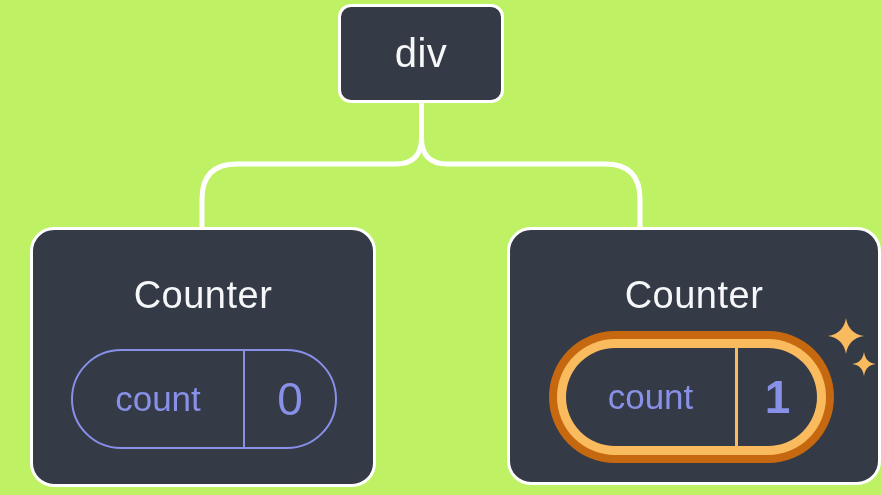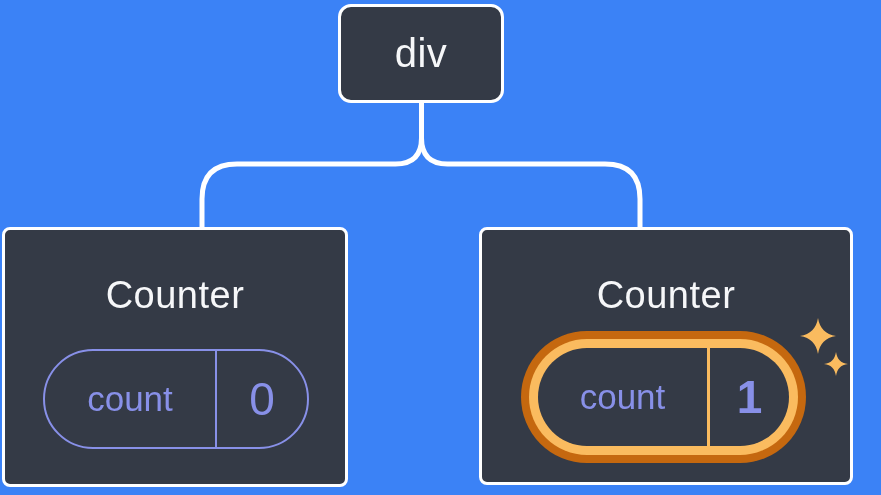--- a/index.html
+++ b/index.html
@@ -3,21 +3,21 @@
 <meta charset="utf-8">
 <style>
   * { box-sizing: border-box; margin: 0; padding: 0; }
   html, body { background: #2b3440; }
   body { font-family: "Liberation Sans", sans-serif; }
 
   .stage {
     position: relative;
     width: 881px;
     height: 495px;
-    background: #3b82f6;
+    background: #bef264;
     overflow: hidden;
   }
 
   .connector-svg {
     position: absolute;
     left: 0; top: 0;
     width: 881px; height: 495px;
     pointer-events: none;
   }
 
@@ -35,21 +35,22 @@
     font-size: 40px;
     font-weight: 500;
     letter-spacing: 0.5px;
   }
 
   .card {
     position: absolute;
     top: 227px;
     background: #343A46;
     border: 3px solid #FFFFFF;
-    border-radius: 8px;
+    border-radius: 24px;
+    margin-left: 28px;
   }
   .card-left  { left: 2px;   width: 346px; height: 260px; }
   .card-right { left: 479px; width: 374px; height: 258px; }
 
   .card-title {
     position: absolute;
     top: 44px;
     left: 0;
     width: 100%;
     text-align: center;

